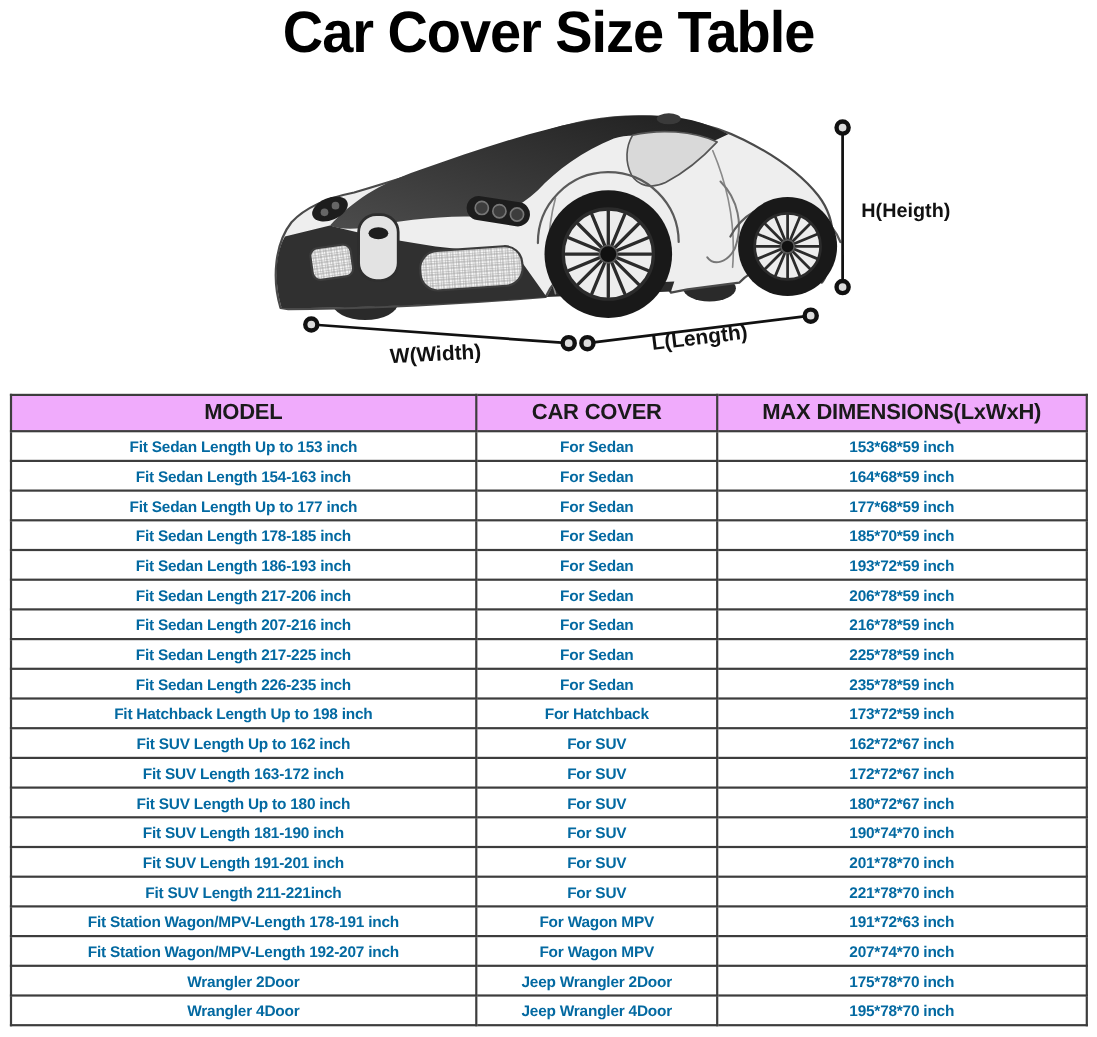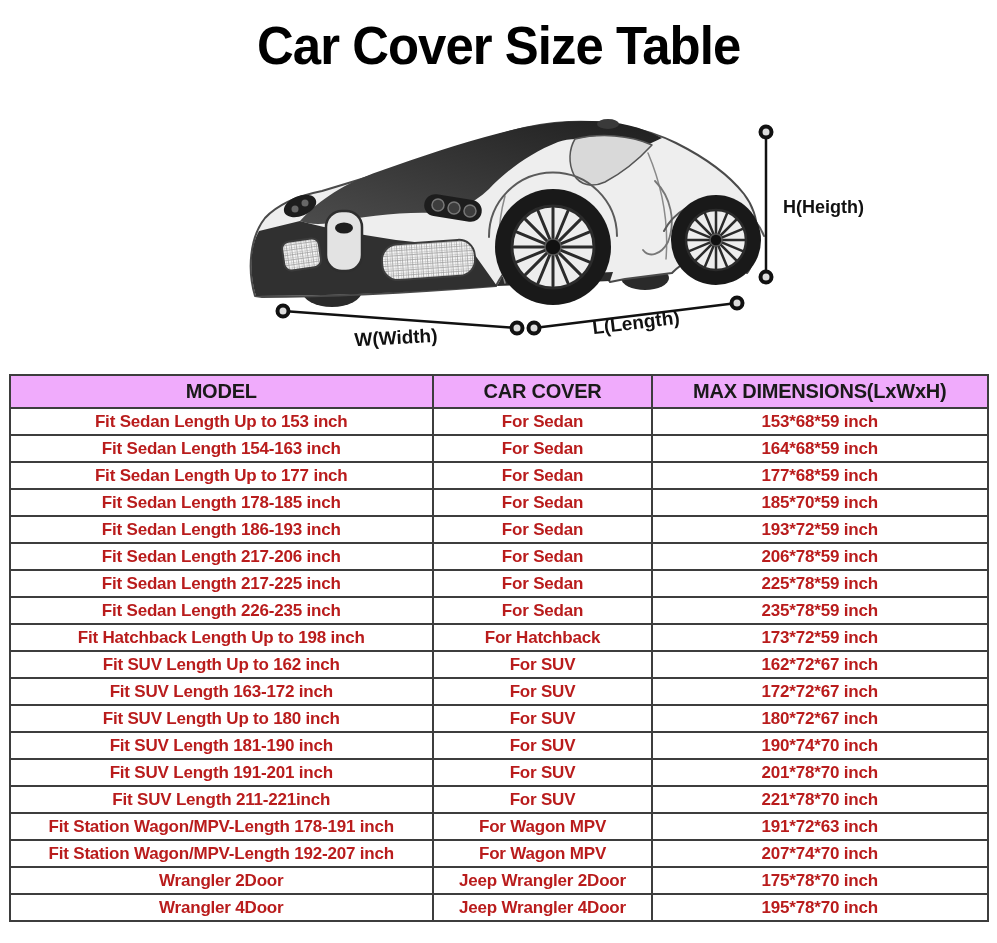--- a/index.html
+++ b/index.html
@@ -2,21 +2,21 @@
 <html><head>
 <meta charset="utf-8">
 <style>
   html,body { margin:0; padding:0; }
   body {
     width:997px; height:943px; overflow:hidden;
     background:#ffffff; color:#111;
     font-family:"Liberation Sans", sans-serif;
   }
   h1.page-title {
-    margin:16px; padding-top:0;
+    margin:0; padding-top:0;
     text-align:center;
     font-size:53px; line-height:60px; font-weight:700;
     letter-spacing:-1px; color:#000;
   }
   h1.page-title span { display:inline-block; transform:scaleX(.96); }
   .hero { position:relative; width:838px; height:265px; margin-top:25px; }
   .hero svg { display:block; }
   .hero text { font-family:"Liberation Sans", sans-serif; }
   table.size-table {
     width:980px; margin:8px auto 0;
@@ -25,22 +25,22 @@
   table.size-table col.c1 { width:43.3%; }
   table.size-table col.c2 { width:22.4%; }
   table.size-table col.c3 { width:34.3%; }
   table.size-table th {
     background:#f0abfc; border:2px solid #3d3d3d;
     font-size:20px; font-weight:700; letter-spacing:-0.2px;
     padding:4px 2px; color:#1a1a1a;
   }
   table.size-table td {
     border:2px solid #3d3d3d;
-    font-size:17px; font-weight:700; letter-spacing:-0.2px;
-    text-align:center; height:25px; padding:0 4px; color:#b91c1c;
+    font-size:14px; font-weight:700; letter-spacing:-0.2px;
+    text-align:center; height:25px; padding:0 4px; color:#0369a1;
     white-space:nowrap; overflow:hidden;
   }
 </style>
 </head>
 <body>
 
 <h1 class="page-title"><span>Car Cover Size Table</span></h1>
 
 <div class="hero">
   <svg width="997" height="265" viewBox="0 0 997 265">
@@ -186,20 +186,25 @@
     <td>For Sedan</td>
     <td>193*72*59 inch</td>
   </tr>
 
   <tr>
     <td>Fit Sedan Length 217-206 inch</td>
     <td>For Sedan</td>
     <td>206*78*59 inch</td>
   </tr>
 
+  <tr>
+    <td>Fit Sedan Length 207-216 inch</td>
+    <td>For Sedan</td>
+    <td>216*78*59 inch</td>
+  </tr>
 
   <tr>
     <td>Fit Sedan Length 217-225 inch</td>
     <td>For Sedan</td>
     <td>225*78*59 inch</td>
   </tr>
 
   <tr>
     <td>Fit Sedan Length 226-235 inch</td>
     <td>For Sedan</td>

